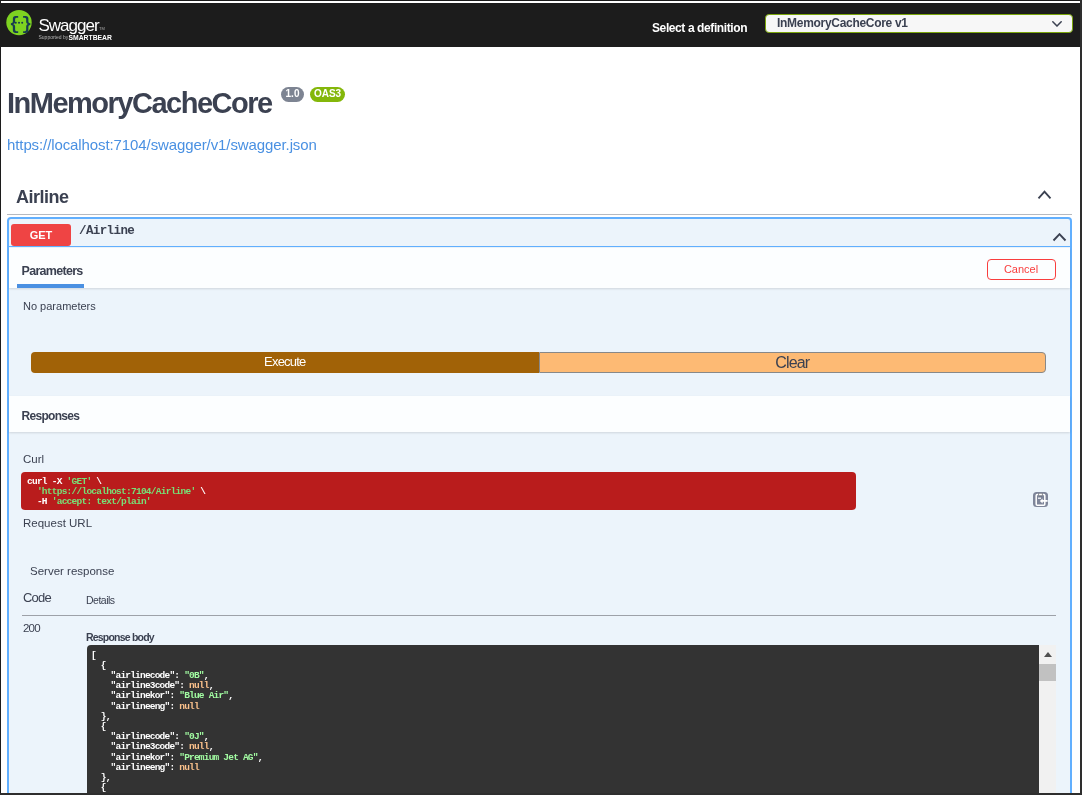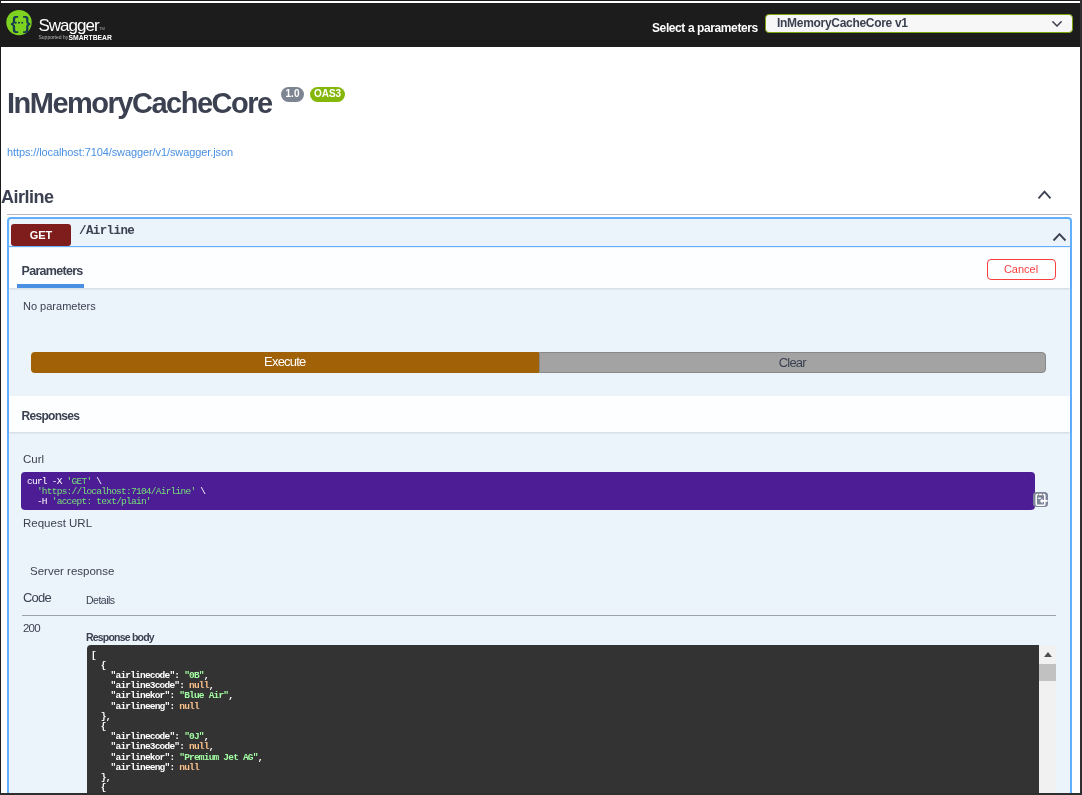--- a/index.html
+++ b/index.html
@@ -16,44 +16,44 @@
   
   .topbar { left:1px; top:3px; width:1079px; height:44px; background:#1c1c1c; }
   .seldef { left:651px; top:18px; color:#fff; font-size:12px; font-weight:bold; letter-spacing:-0.4px; }
   .select { right:7px; top:11px; width:308px; height:19px; background:#f7f7f7; border:1.5px solid #7aa50a; border-radius:4px; color:#3b4151; font-size:12px; font-weight:bold; line-height:16px; padding-left:11px; letter-spacing:-0.3px; }
 
   
   .title { left:7px; top:87px; font-size:29px; font-weight:bold; color:#3b4151; letter-spacing:-1.5px; }
   .pill { position:absolute; font-size:10px; font-weight:bold; color:#fff; border-radius:8px; height:14.5px; line-height:14.5px; text-align:center; letter-spacing:0; }
   .pill.v { left:274px; top:0px; width:23px; background:#7d8492; }
   .pill.oas { left:303px; top:0px; width:35px; background:#84b70a; }
-  .baseurl { left:7px; top:146px; font-size:11px; letter-spacing:-0.1px; color:#4990e2; }
+  .baseurl { left:7px; top:136px; font-size:15px; letter-spacing:-0.1px; color:#4990e2; }
 
   
-  .tagname { left:1px; top:187px; font-size:18px; font-weight:bold; color:#3b4151; letter-spacing:-0.5px; }
+  .tagname { left:16px; top:187px; font-size:18px; font-weight:bold; color:#3b4151; letter-spacing:-0.5px; }
   .tagline { left:7px; top:214px; width:1065px; height:1px; background:#b6b9bf; }
 
   
   .opblock { left:7px; top:217px; width:1065px; height:600px; background:#ecf4fb; border:2px solid #61affe; border-radius:4px; }
   .summary { position:absolute; left:0; top:0; width:100%; height:27.5px; border-bottom:1.5px solid #61affe; }
-  .getbadge { position:absolute; left:2px; top:5px; width:60px; height:22px; background:#7f1d1d; border-radius:3px; color:#fff; font-size:11px; font-weight:bold; text-align:center; line-height:22px; }
+  .getbadge { position:absolute; left:2px; top:5px; width:60px; height:22px; background:#ef4444; border-radius:3px; color:#fff; font-size:11px; font-weight:bold; text-align:center; line-height:22px; }
   .path { position:absolute; left:70px; top:5px; font-family:"Liberation Mono", monospace; font-size:12.5px; font-weight:bold; color:#3b4151; letter-spacing:-0.6px; }
   .sechead { position:absolute; left:0; width:100%; background:rgba(255,255,255,.85); box-shadow:0 1px 2px rgba(0,0,0,.12); }
   .sh1 { top:28.5px; height:40px; }
   .sh2 { top:177px; height:36px; }
   .shtext { position:absolute; left:12.5px; color:#3b4151; font-weight:bold; }
   .tabline { position:absolute; left:8px; top:36.5px; width:67px; height:4px; background:#4a90e2; }
   .cancel { position:absolute; right:14.5px; top:11.5px; width:69px; height:21px; border:1.5px solid #f93e3e; border-radius:4px; color:#f93e3e; font-size:11px; text-align:center; line-height:18px; background:transparent; }
   .nopar { position:absolute; left:14px; top:81px; font-size:11px; color:#3b4151; }
   .btnrow { position:absolute; left:22px; top:133px; width:1015px; height:20.5px; }
   .btn-exec { position:absolute; left:0; top:0; width:50%; height:100%; background:#a16207; border-radius:4px 0 0 4px; color:#fff; font-size:13px; text-align:center; line-height:20.5px; letter-spacing:-0.8px; }
-  .btn-clear { position:absolute; left:50%; top:0; width:50%; height:100%; background:#a3a3a3; border:1px solid #888; border-radius:0 4px 4px 0; color:#3b4151; font-size:13px; text-align:center; line-height:19px; letter-spacing:-0.8px; }
+  .btn-clear { position:absolute; left:50%; top:0; width:50%; height:100%; background:#fdba74; border:1px solid #888; border-radius:0 4px 4px 0; color:#3b4151; font-size:16px; text-align:center; line-height:19px; letter-spacing:-0.8px; }
 
   .lbl { position:absolute; color:#3b4151; font-size:11.5px; }
-  .darkblock { position:absolute; left:12px; width:1014px; background:#4c1d95; border-radius:4px; color:#fff; font-family:"Liberation Mono", monospace; font-weight:normal; }
+  .darkblock { position:absolute; left:12px; width:835px; background:#b91c1c; border-radius:4px; color:#fff; font-family:"Liberation Mono", monospace; font-weight:bold; }
   .curlblock { top:252.5px; height:38.5px; font-size:9.5px; line-height:10px; padding:5px 0 0 6px; white-space:pre; letter-spacing:-0.75px; }
   .requrl { top:315.5px; height:21px; font-size:10px; line-height:21px; padding-left:9px; letter-spacing:-1.15px; }
   .grn { color:#77e077; }
   .copybtn { position:absolute; left:1023.8px; top:272.8px; width:15.2px; height:15.5px; background:#7e8599; border-radius:3.5px; z-index:5; }
 
   .tline { position:absolute; left:13px; top:395.5px; width:1034px; height:1px; background:#9da1a8; }
   .respre { position:absolute; left:78px; top:425.5px; width:968.5px; height:400px; background:#333; border-radius:4px; color:#fff; font-family:"Liberation Mono", monospace; font-weight:bold; font-size:9.5px; line-height:10.2px; padding:6px 0 0 4px; white-space:pre; letter-spacing:-0.8px; }
   .sb-track { position:absolute; left:1029.5px; top:425.5px; width:17px; height:366px; background:#f1f1f1; }
   .sb-up { position:absolute; left:5px; top:7px; width:0; height:0; border-left:4px solid transparent; border-right:4px solid transparent; border-bottom:5px solid #505050; }
   .sb-thumb { position:absolute; left:0; top:19px; width:17px; height:17.5px; background:#c1c1c1; }
@@ -68,21 +68,21 @@
       <text x="3.2" y="21.8" font-family="Liberation Mono, monospace" font-size="17.5" font-weight="bold" fill="#173b50">{</text>
       <text x="15.4" y="21.8" font-family="Liberation Mono, monospace" font-size="17.5" font-weight="bold" fill="#173b50">}</text>
       <circle cx="9.8" cy="15.7" r="1" fill="#173b50"></circle>
       <circle cx="13" cy="15.7" r="1" fill="#173b50"></circle>
       <circle cx="16.2" cy="15.7" r="1" fill="#173b50"></circle>
       <text x="32.5" y="23.9" font-family="Liberation Sans, sans-serif" font-size="17" font-weight="400" letter-spacing="-1" fill="#ffffff">Swagger</text>
       <text x="93" y="22.5" font-family="Liberation Sans, sans-serif" font-size="4" fill="#aaaaaa">TM</text>
       <text x="32.5" y="32.3" font-family="Liberation Sans, sans-serif" font-size="5" fill="#b5b5b5">Supported by</text>
       <text x="62.5" y="33.3" font-family="Liberation Sans, sans-serif" font-size="6.8" font-weight="bold" letter-spacing="0" fill="#ffffff">SMARTBEAR</text>
     </svg>
-    <div class="abs seldef">Select a parameters</div>
+    <div class="abs seldef">Select a definition</div>
     <div class="abs select">InMemoryCacheCore v1
       <svg class="abs" style="right:10px;top:6px;" width="10" height="6" viewBox="0 0 10 6">
           <path d="M0.8 0.8 L5 5 L9.2 0.8" stroke="#3b4151" stroke-width="1.5" fill="none" stroke-linecap="round"></path>
         </svg>
     </div>
   </div>
 
   <div class="abs title">InMemoryCacheCore</div>
   <div class="abs" style="left:7px;top:87px;width:400px;height:16px;">
       <span class="pill v">1.0</span>

